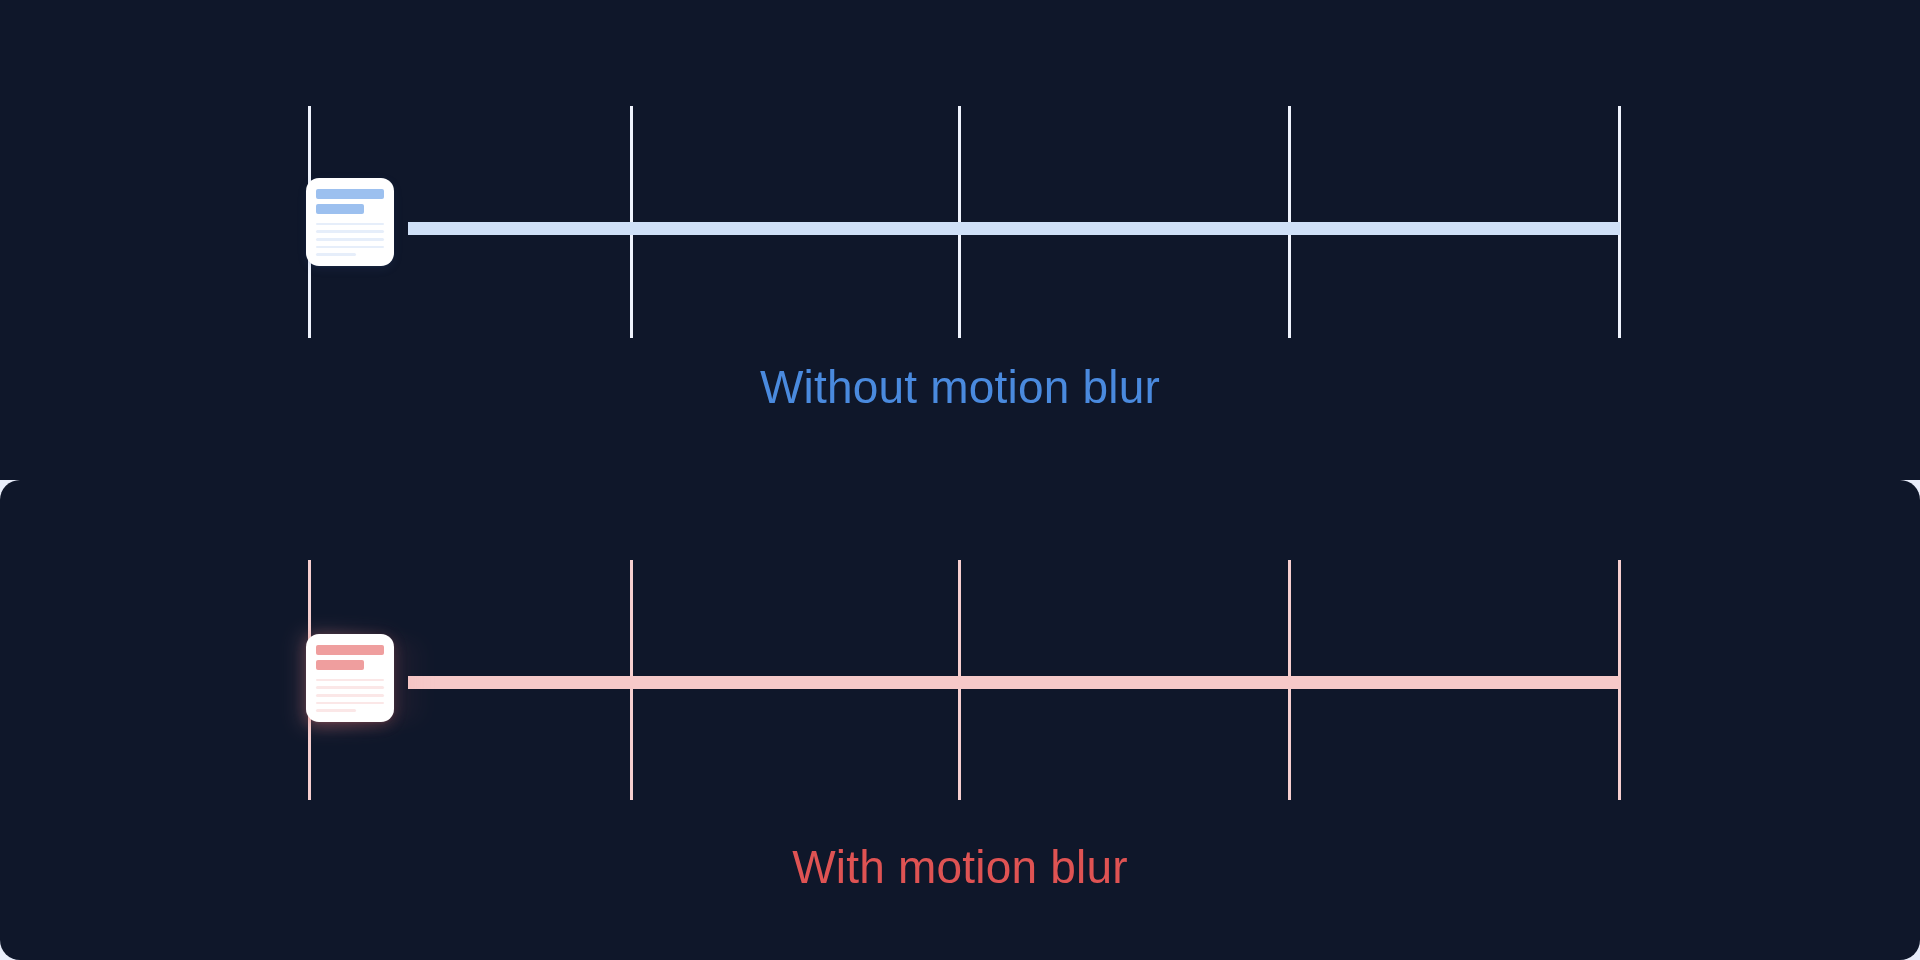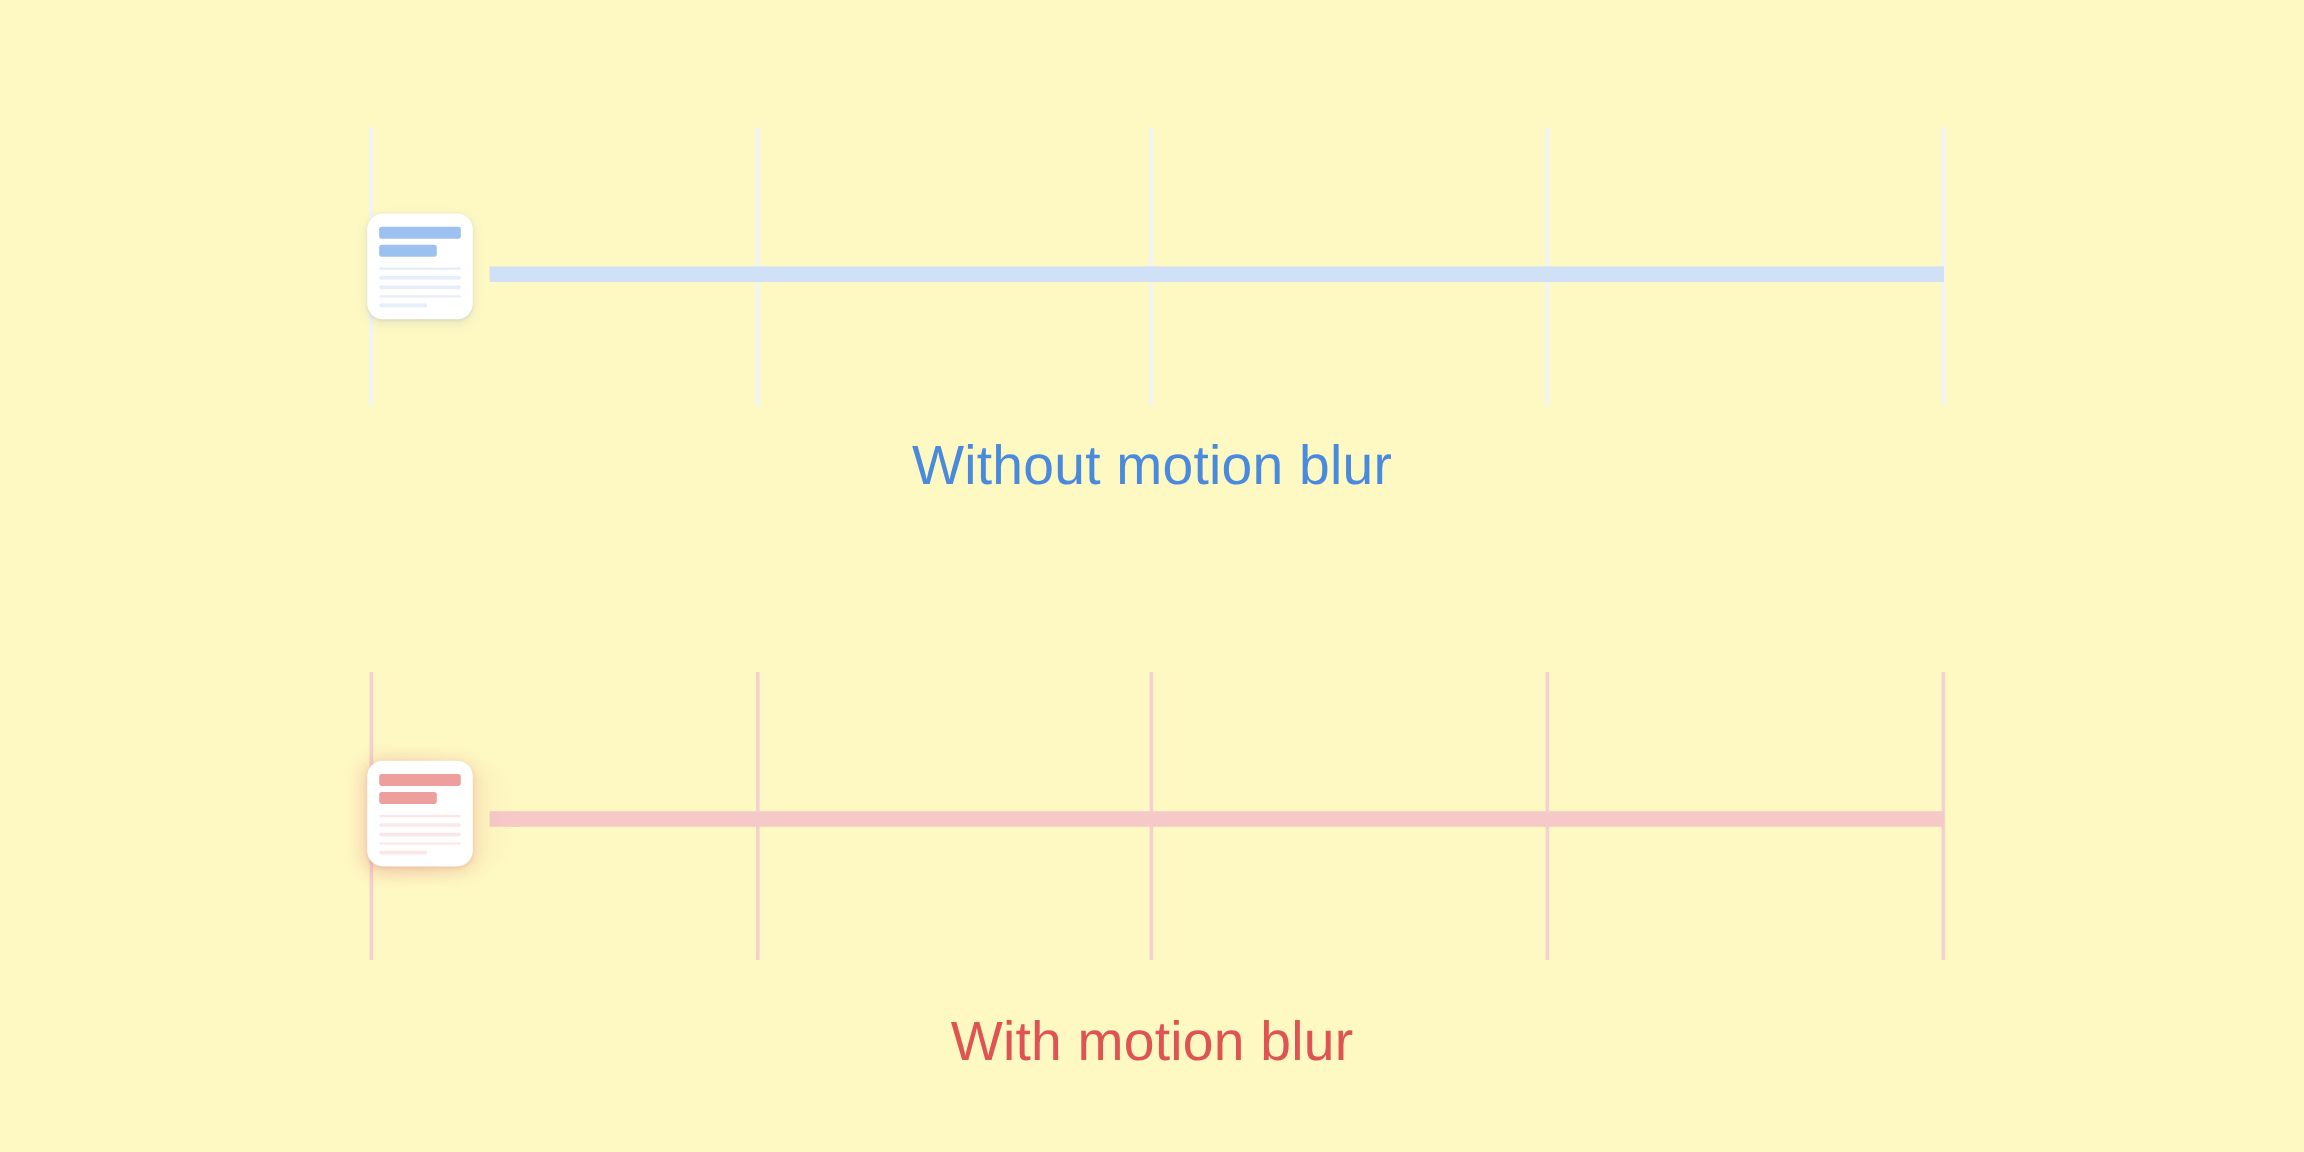--- a/index.html
+++ b/index.html
@@ -4,22 +4,22 @@
 <style>
   * { margin:0; padding:0; box-sizing:border-box; }
   html,body { width:1920px; height:960px; overflow:hidden; }
   body {
     font-family:"Liberation Sans", sans-serif;
     background:#e8edfa;
   }
   .stage { position:relative; width:1920px; height:960px; }
 
   .panel { position:absolute; left:0; width:1920px; overflow:hidden; }
-  .panel-top    { top:0;   height:480px; background:#fef9c3; }
-  .panel-bottom { top:480px; height:480px; background:#fef9c3; }
+  .panel-top    { top:0;   height:480px; background:#0f172a; }
+  .panel-bottom { top:480px; height:480px; background:#0f172a;border-radius:20px; }
 
   
   .grid { position:absolute; }
   .gridline {
     position:absolute; top:0; width:3px; height:100%;
   }
   .grid-blue .gridline { background:#eff3fd; }
   .grid-red  .gridline { background:#f6cfcf; }
 
   

